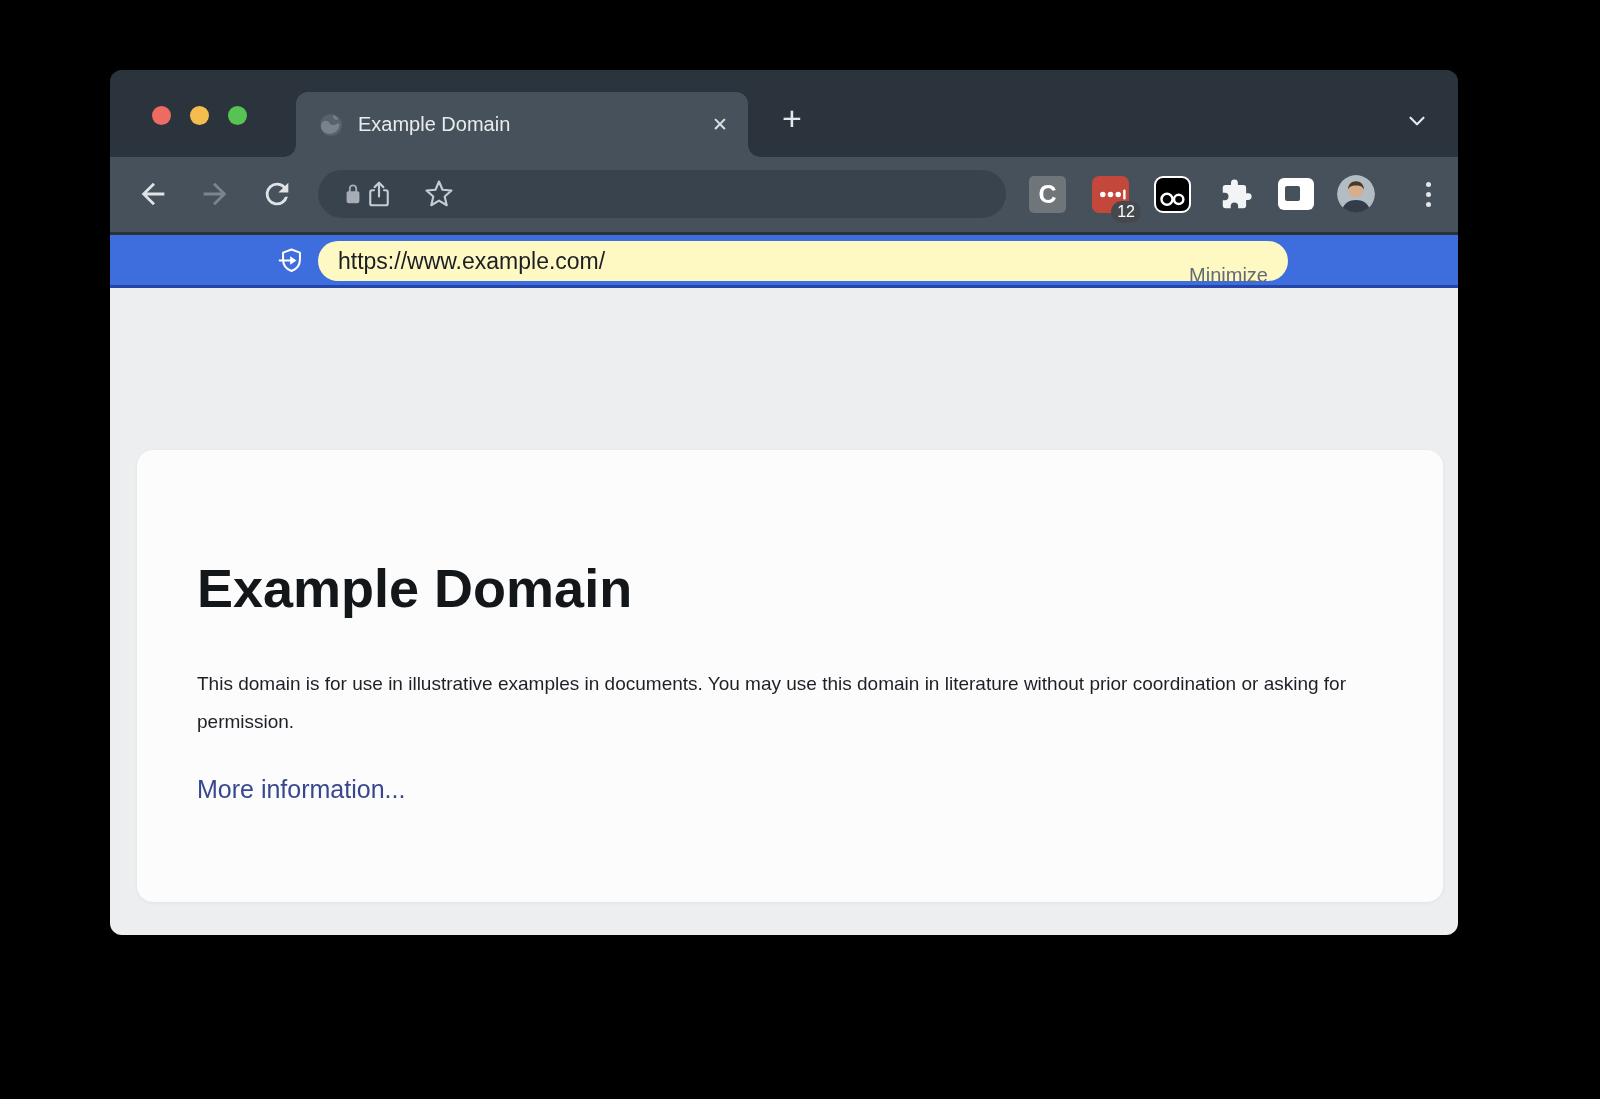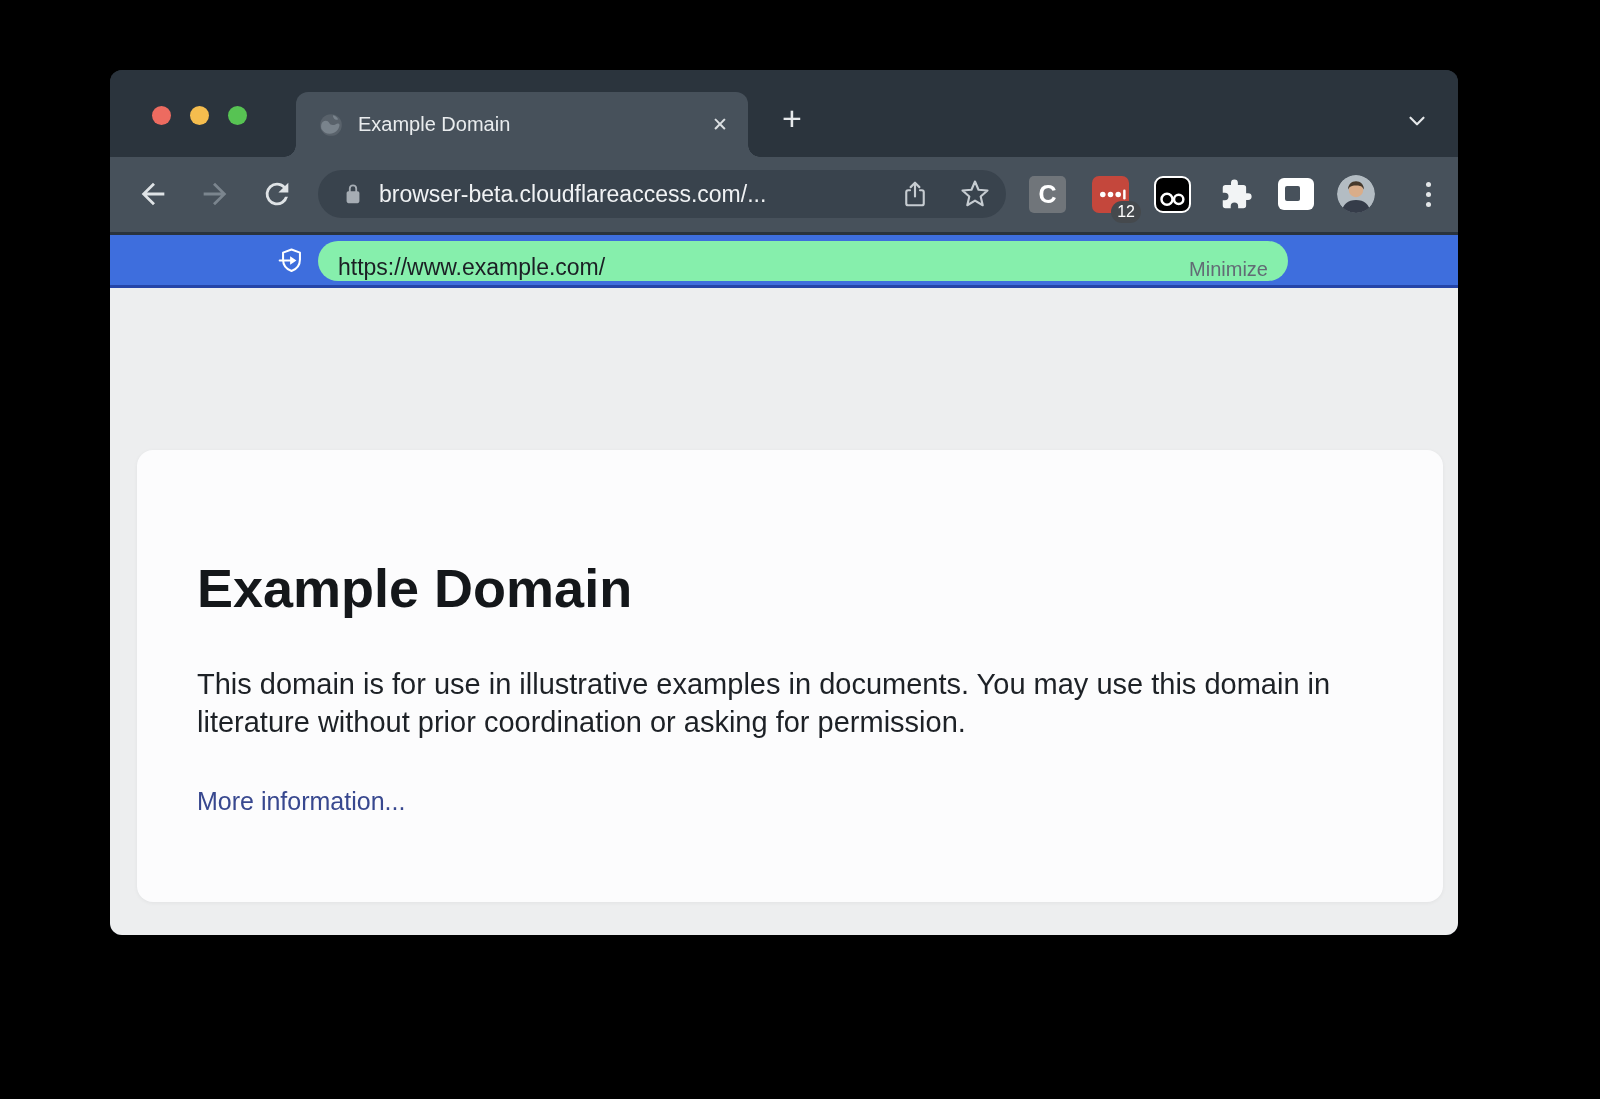--- a/index.html
+++ b/index.html
@@ -68,34 +68,34 @@
   .kebab{position:absolute;left:1303px;top:22px;width:30px;height:30px;display:flex;flex-direction:column;
     align-items:center;justify-content:center;gap:5px;}
   .kebab i{width:5px;height:5px;border-radius:50%;background:#e3e6e8;}
   
   .iso-bar{
     position:absolute;left:0;top:162px;width:100%;height:56px;box-sizing:border-box;
     background:#3e6edd;border-top:3px solid #2a333c;border-bottom:3px solid #2545a8;
   }
   .iso-shield{position:absolute;left:168px;top:12px;width:27px;height:27px;}
   .iso-input{
-    position:absolute;left:208px;top:6px;width:970px;height:40px;border-radius:20px;background:#86efac;
-    display:flex;align-items:flex-end;
+    position:absolute;left:208px;top:6px;width:970px;height:40px;border-radius:20px;background:#fef9c3;
+    display:flex;align-items:center;
   }
   .iso-url{margin-left:20px;font-size:23px;color:#1b1f24;flex:1;}
   .iso-min{margin-right:20px;font-size:20px;color:#626b75;margin-top:28px;}
   
   .content{position:absolute;left:0;top:218px;width:100%;height:647px;background:#edeeef;}
   .card{
     position:absolute;left:27px;top:162px;width:1306px;height:452px;background:#fcfcfd;
     border-radius:16px;box-shadow:0 1px 4px rgba(0,0,0,0.05);box-sizing:border-box;
     padding:0 60px;
   }
   .card h1{margin:106px 0 0;font-size:54px;line-height:1.2;font-weight:bold;color:#14171a;}
-  .card p{margin:44px 0 12px;width:1155px;font-size:29px;line-height:38px;color:#1d2126;}
+  .card p{margin:44px 0 0;width:1155px;font-size:19px;line-height:38px;color:#1d2126;}
   .card a{display:inline-block;margin:34px 0 0;font-size:25px;color:#38488f;text-decoration:none;}
 </style>
 </head>
 <body>
 
 <div class="window">
 
   <div class="titlebar">
     <div class="traffic red"></div>
     <div class="traffic yellow"></div>
@@ -132,21 +132,20 @@
     <div class="navbtn nav-reload">
       <svg viewBox="0 0 24 24">
         <path d="M17.65 6.35A7.96 7.96 0 0 0 12 4a8 8 0 1 0 7.75 10h-2.1A6 6 0 1 1 12 6c1.66 0 3.14.69 4.22 1.78L13 11h7V4l-2.35 2.35z" fill="#dfe3e6"></path>
       </svg>
     </div>
 
     <div class="omnibox">
       <svg class="lock" viewBox="0 0 24 24">
         <path d="M12 1.5a4.5 4.5 0 0 0-4.5 4.5v3H7a2 2 0 0 0-2 2v9a2 2 0 0 0 2 2h10a2 2 0 0 0 2-2v-9a2 2 0 0 0-2-2h-.5V6A4.5 4.5 0 0 0 12 1.5zm-2.5 7.5V6a2.5 2.5 0 0 1 5 0v3h-5z" fill="#a6adb4"></path>
       </svg>
-      <span class="url">browser-beta.cloudflareaccess.com/...</span>
       <svg class="obicon share" viewBox="0 0 24 24">
         <g fill="none" stroke="#c6ccd1" stroke-width="1.7" stroke-linecap="round" stroke-linejoin="round">
           <path d="M8 9H6.5A1.5 1.5 0 0 0 5 10.5v9A1.5 1.5 0 0 0 6.5 21h11a1.5 1.5 0 0 0 1.5-1.5v-9A1.5 1.5 0 0 0 17.5 9H16"></path>
           <path d="M12 14V3.5"></path>
           <path d="M8.5 6.5 12 3l3.5 3.5"></path>
         </g>
       </svg>
       <svg class="obicon star" viewBox="0 0 24 24">
         <path d="M12 17.27 18.18 21l-1.64-7.03L22 9.24l-7.19-.61L12 2 9.19 8.63 2 9.24l5.46 4.73L5.82 21z" fill="none" stroke="#c6ccd1" stroke-width="1.7" stroke-linejoin="round"></path>
       </svg>

